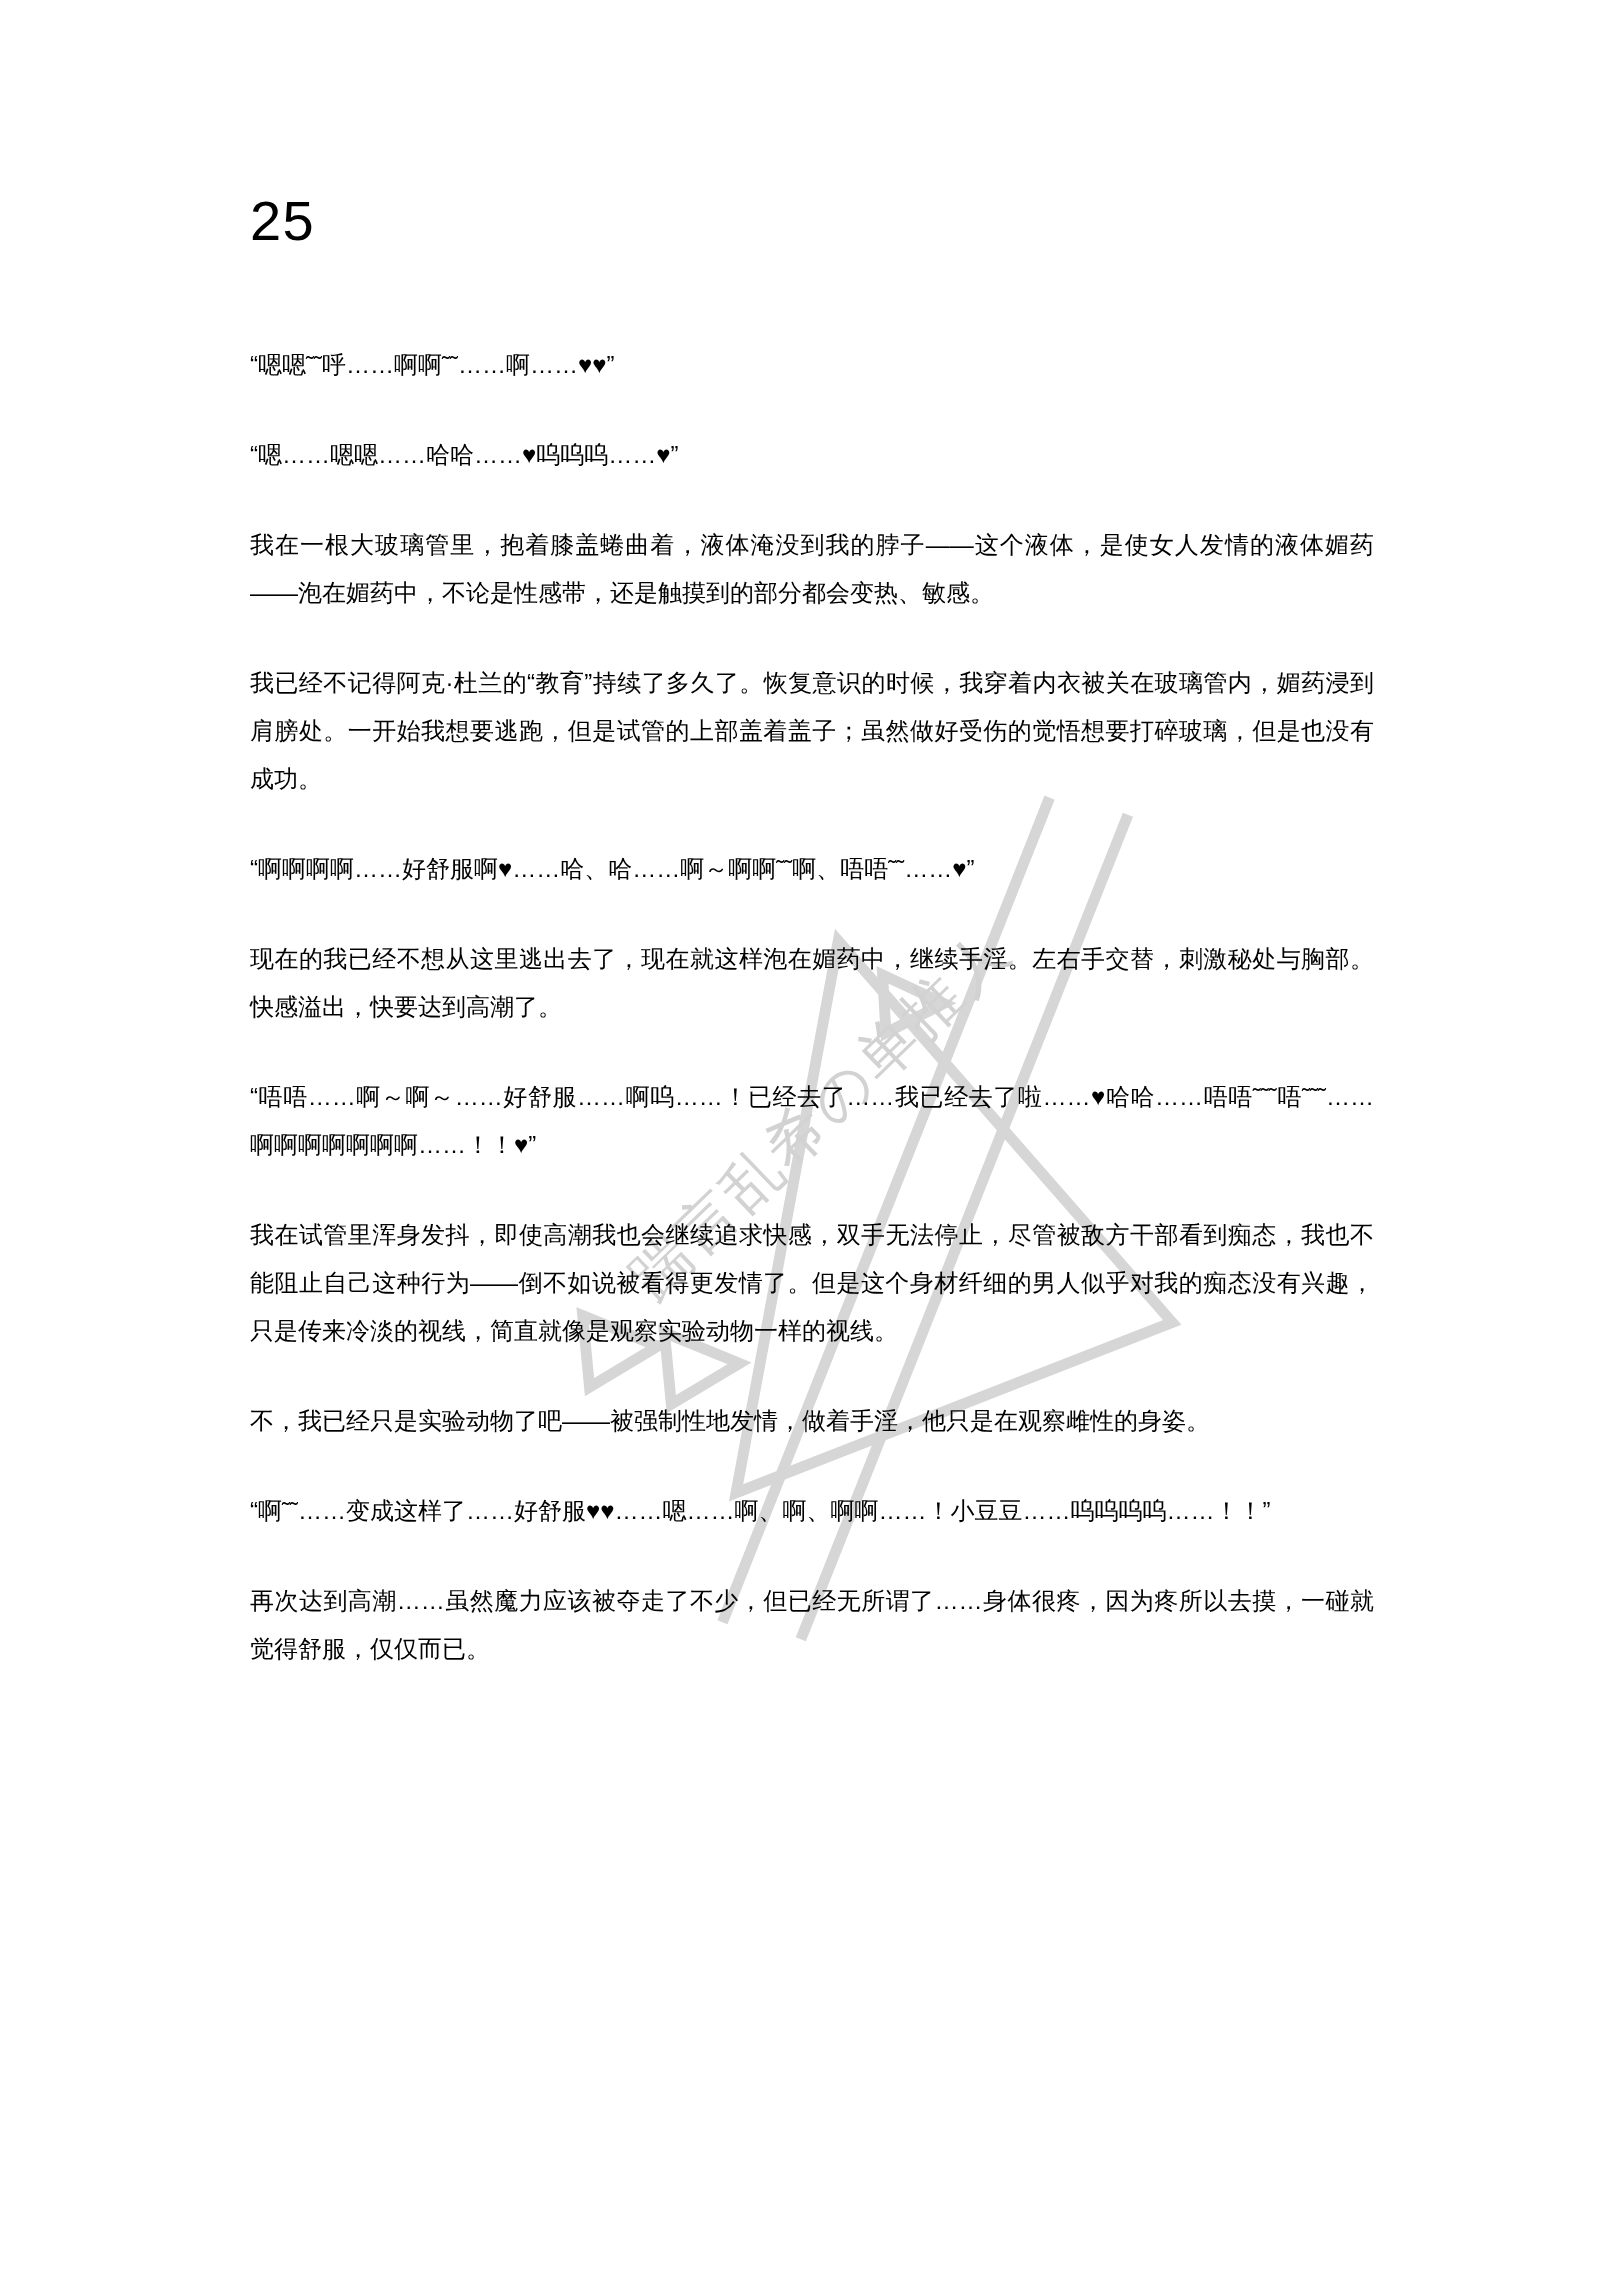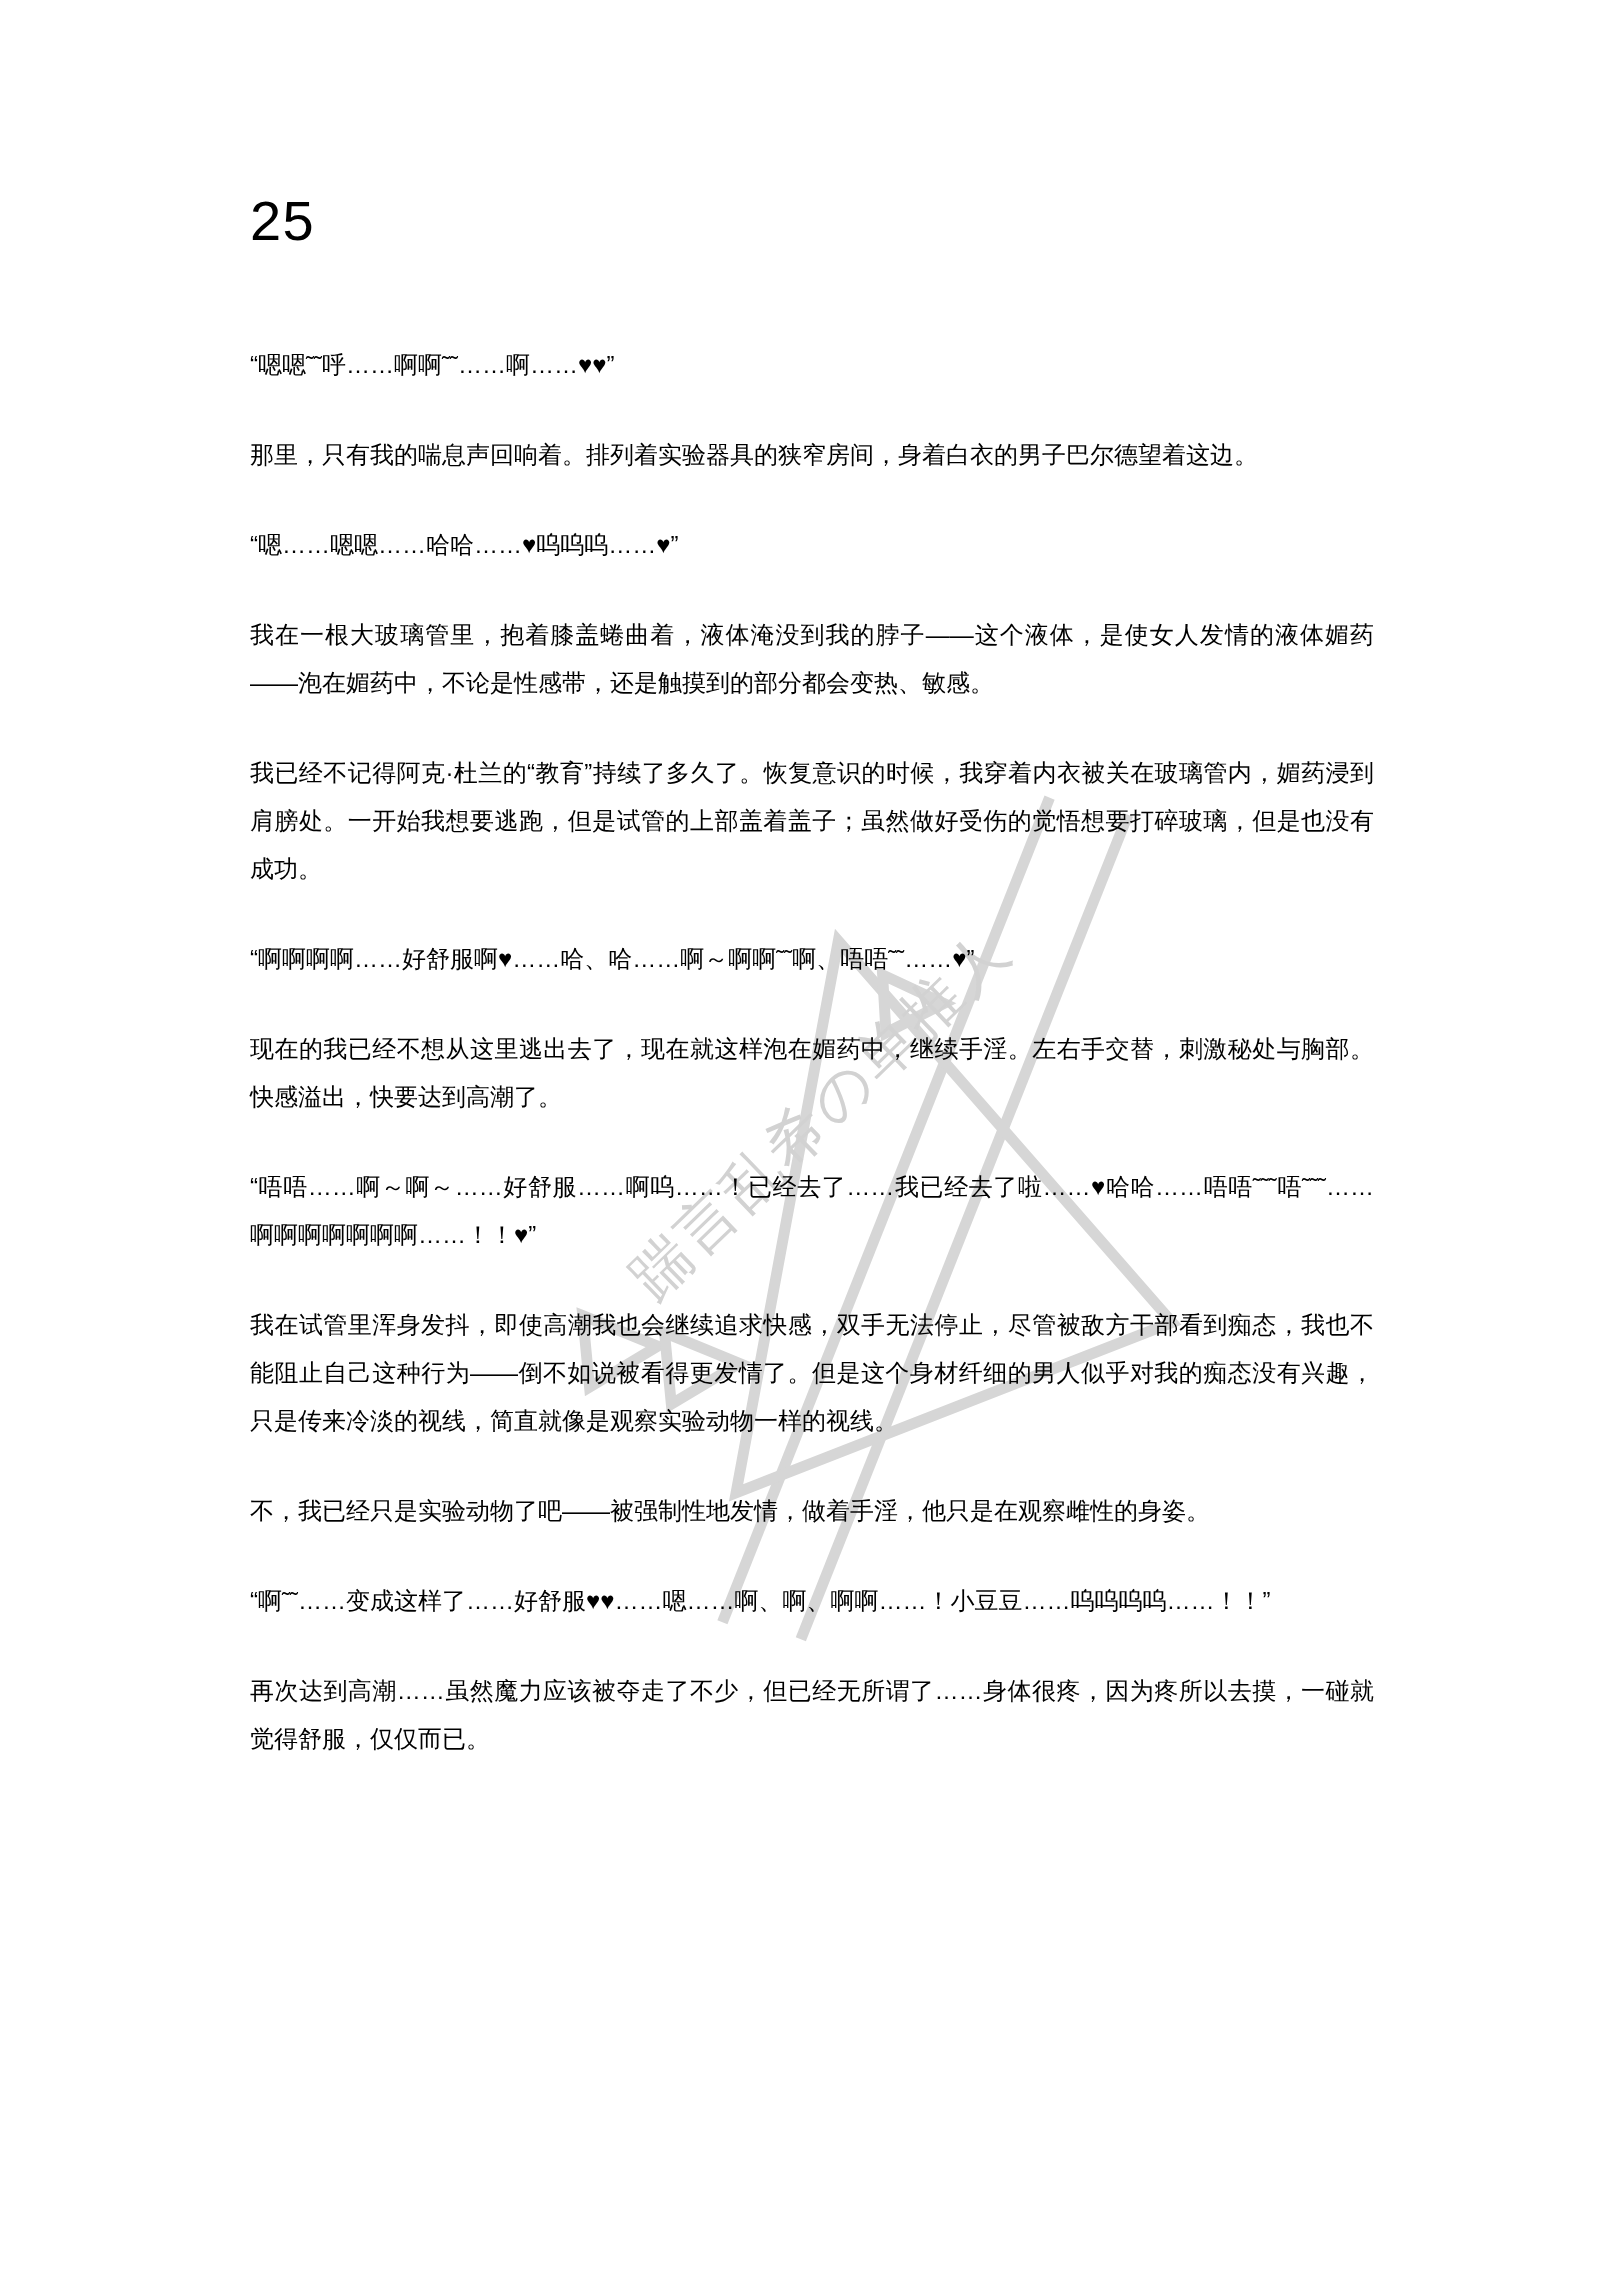--- a/index.html
+++ b/index.html
@@ -77,21 +77,20 @@
       <path d="M 175 805 L 285 850 L 185 910 Z"></path>
       <path d="M 495 280 L 585 322 L 500 365 Z"></path>
     </svg>
     <div class="watermark-text">踹言乱希の单推人</div>
   </div>
 
   <div class="content">
     <h1 class="chapter">25</h1>
 
     <p class="block quote">“嗯嗯˜˜呼……啊啊˜˜……啊……♥♥”</p>
-    <p class="block para">那里，只有我的喘息声回响着。排列着实验器具的狭窄房间，身着白衣的男子巴尔德望着这边。</p>
     <p class="block quote">“嗯……嗯嗯……哈哈……♥呜呜呜……♥”</p>
     <p class="block para">我在一根大玻璃管里，抱着膝盖蜷曲着，液体淹没到我的脖子——这个液体，是使女人发情的液体媚药——泡在媚药中，不论是性感带，还是触摸到的部分都会变热、敏感。</p>
     <p class="block para">我已经不记得阿克·杜兰的“教育”持续了多久了。恢复意识的时候，我穿着内衣被关在玻璃管内，媚药浸到肩膀处。一开始我想要逃跑，但是试管的上部盖着盖子；虽然做好受伤的觉悟想要打碎玻璃，但是也没有成功。</p>
     <p class="block quote">“啊啊啊啊……好舒服啊♥……哈、哈……啊～啊啊˜˜啊、唔唔˜˜……♥”</p>
     <p class="block para">现在的我已经不想从这里逃出去了，现在就这样泡在媚药中，继续手淫。左右手交替，刺激秘处与胸部。快感溢出，快要达到高潮了。</p>
     <p class="block quote">“唔唔……啊～啊～……好舒服……啊呜……！已经去了……我已经去了啦……♥哈哈……唔唔˜˜˜唔˜˜˜……啊啊啊啊啊啊啊……！！♥”</p>
     <p class="block para">我在试管里浑身发抖，即使高潮我也会继续追求快感，双手无法停止，尽管被敌方干部看到痴态，我也不能阻止自己这种行为——倒不如说被看得更发情了。但是这个身材纤细的男人似乎对我的痴态没有兴趣，只是传来冷淡的视线，简直就像是观察实验动物一样的视线。</p>
     <p class="block para">不，我已经只是实验动物了吧——被强制性地发情，做着手淫，他只是在观察雌性的身姿。</p>
     <p class="block quote">“啊˜˜……变成这样了……好舒服♥♥……嗯……啊、啊、啊啊……！小豆豆……呜呜呜呜……！！”</p>
     <p class="block para">再次达到高潮……虽然魔力应该被夺走了不少，但已经无所谓了……身体很疼，因为疼所以去摸，一碰就觉得舒服，仅仅而已。</p>

